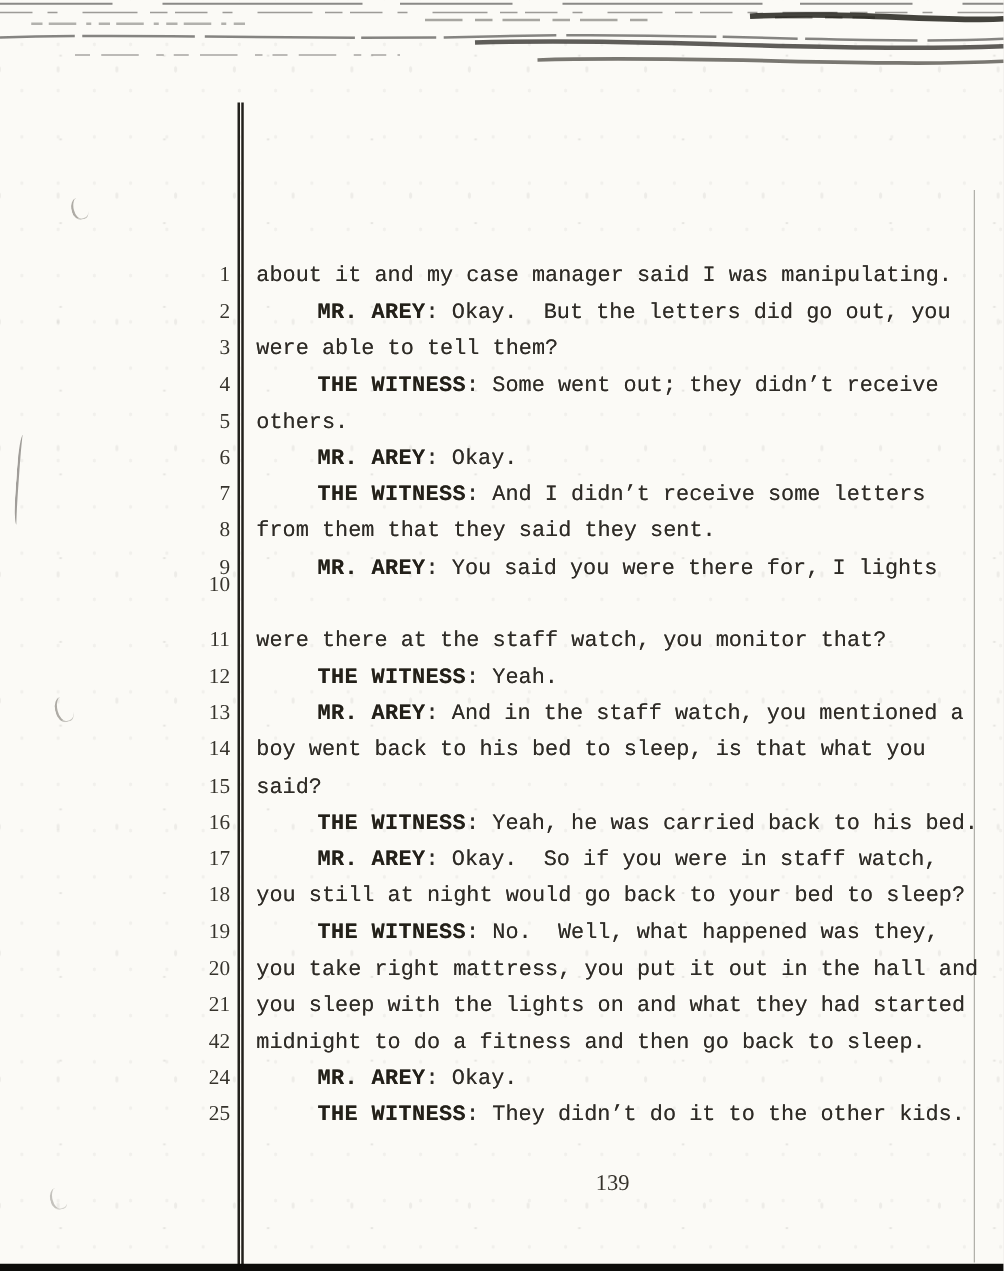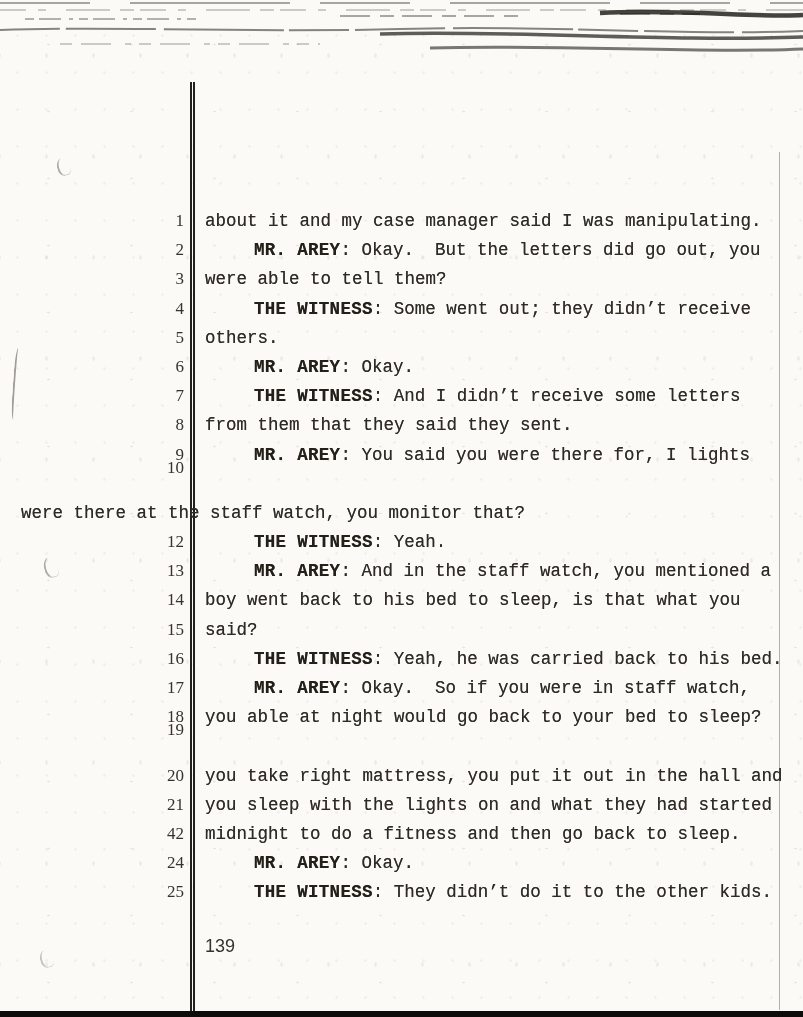--- a/index.html
+++ b/index.html
@@ -53,21 +53,22 @@
   .txt{
     flex:1;padding-left:21px;font-size:17.5px;
     white-space:pre;letter-spacing:0px;
     text-shadow:0 0 0.5px rgba(46,43,38,0.7);
     margin-top:17px;
   }
   .txt.indent{padding-left:70px;}
   .speaker{font-weight:700;color:#232019;letter-spacing:0.3px;}
   .page-number{
     position:absolute;top:934px;left:205px;width:570px;
-    font-family:Liberation Sans, sans-serif;
+    text-align:center;
+    font-family:Liberation Serif, serif;
     font-size:18px;color:#36332c;height:24px;line-height:24px;
   }
 </style>
 </head>
 <body>
 
 <div class="page">
 
   <svg class="scan-top" viewBox="0 0 803 60" aria-hidden="true">
     <path d="M0,10 H803" stroke="#2a2824" stroke-width="1.2" fill="none" opacity="0.45" stroke-dasharray="26 12 8 20 44 10 14 6"></path>
@@ -135,20 +136,21 @@
     <div class="row">
       <span class="num">9</span>
       <span class="txt indent"><span class="speaker">MR. AREY</span><span>: You said you were there for, I lights</span></span>
     </div>
 
     <div class="row">
       <span class="num">10</span>
     </div>
 
     <div class="row">
+      <span class="num">11</span>
       <span class="txt"><span class="speaker"></span><span>were there at the staff watch, you monitor that?</span></span>
     </div>
 
     <div class="row">
       <span class="num">12</span>
       <span class="txt indent"><span class="speaker">THE WITNESS</span><span>: Yeah.</span></span>
     </div>
 
     <div class="row">
       <span class="num">13</span>
@@ -170,25 +172,26 @@
       <span class="txt indent"><span class="speaker">THE WITNESS</span><span>: Yeah, he was carried back to his bed.</span></span>
     </div>
 
     <div class="row">
       <span class="num">17</span>
       <span class="txt indent"><span class="speaker">MR. AREY</span><span>: Okay.  So if you were in staff watch,</span></span>
     </div>
 
     <div class="row">
       <span class="num">18</span>
-      <span class="txt"><span class="speaker"></span><span>you able at night would go back to your bed to sleep?</span></span>
+      <span class="txt"><span class="speaker"></span><span>you still at night would go back to your bed to sleep?</span></span>
     </div>
 
     <div class="row">
       <span class="num">19</span>
+      <span class="txt indent"><span class="speaker">THE WITNESS</span><span>: No.  Well, what happened was they,</span></span>
     </div>
 
     <div class="row">
       <span class="num">20</span>
       <span class="txt"><span class="speaker"></span><span>you take right mattress, you put it out in the hall and</span></span>
     </div>
 
     <div class="row">
       <span class="num">21</span>
       <span class="txt"><span class="speaker"></span><span>you sleep with the lights on and what they had started</span></span>

